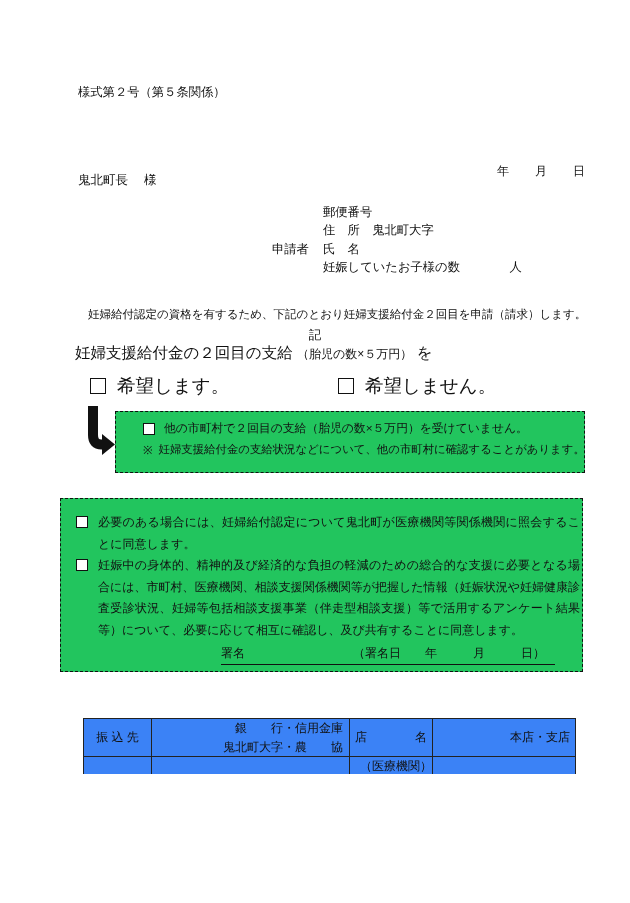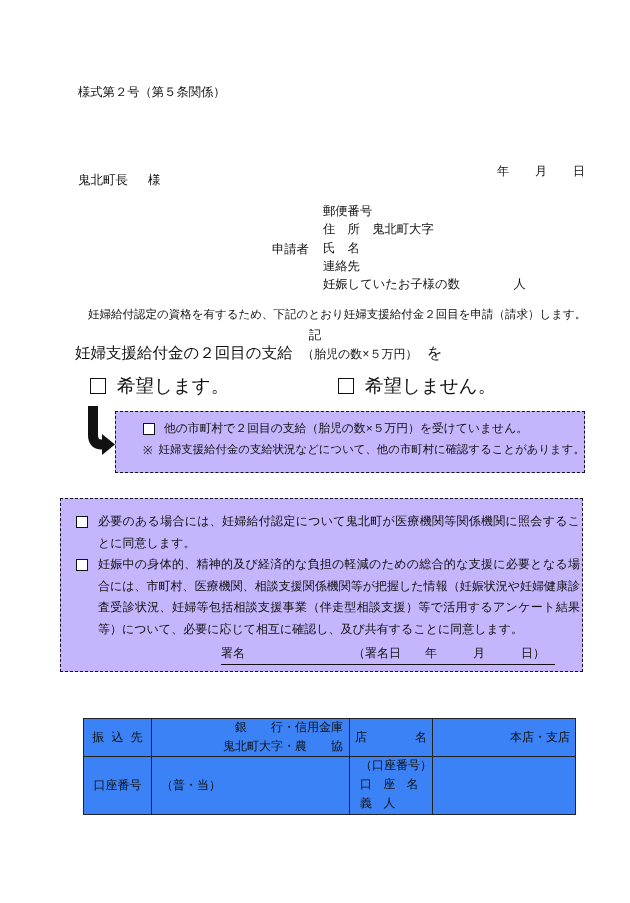--- a/index.html
+++ b/index.html
@@ -1,18 +1,18 @@
 <!DOCTYPE html>
 <html><head>
 <meta charset="utf-8">
 <style>
   html,body { margin:0; padding:0; background:#ffffff; }
   .page {
-    position:relative; width:630px; height:903px; background:#ffffff;
-    color:#111; font-family:Liberation Mono, monospace;
+    position:relative; width:630px; height:774px; background:#ffffff;
+    color:#111; font-family:Liberation Sans, sans-serif;
     overflow:hidden;
   }
   .abs { position:absolute; white-space:nowrap; }
 
   .form-number { left:78px; top:84px; font-size:12.3px; }
   .title { left:132px; top:120px; font-size:12.3px; }
   .date-line { left:497px; top:163px; width:88px; display:flex; justify-content:space-between; font-size:12px; }
   .addressee { left:78px; top:172px; font-size:12.5px; }
 
   .applicant-label { left:272px; top:241px; font-size:12.3px; }
@@ -28,21 +28,21 @@
   .option { display:flex; align-items:center; gap:11px; font-size:18.5px; }
   .option-yes { left:90px; top:373px; }
   .option-no { left:338px; top:373px; }
 
   .cb { display:inline-block; background:#fff; border:1.2px solid #111; box-sizing:border-box; flex:0 0 auto; }
   .cb-lg { width:16px; height:16px; border-width:1.6px; }
   .cb-sm { width:12px; height:12px; }
 
   .arrow-wrap { left:84px; top:406px; width:32px; height:52px; }
 
-  .dashed-box { position:absolute; border:1.6px dashed #111; box-sizing:border-box; background:#c4b5fd; }
+  .dashed-box { position:absolute; border:1.6px dashed #111; box-sizing:border-box; background:#22c55e; }
   .box1 { left:115px; top:411px; width:470px; height:62px; padding:9px 0 0 27px; }
   .box1-row1 { display:flex; align-items:center; gap:9px; font-size:11.8px; white-space:nowrap; }
   .box1-row2 { display:flex; gap:6px; margin-top:5px; font-size:11.4px; white-space:nowrap; }
 
   .box2 { left:60px; top:498px; width:523px; height:174px; padding:13px 0 0 15px; }
   .consent-item { display:flex; gap:10px; }
   .consent-item .cb { margin-top:4px; }
   .consent-text { width:482px; font-size:12px; line-height:21.5px; white-space:normal; text-align:justify; }
   .signature { position:absolute; left:160px; top:146px; width:334px;
                border-bottom:1.1px solid #111; font-size:12px; padding-bottom:2px; white-space:nowrap; }
@@ -72,21 +72,20 @@
   </div>
 
   <div class="abs addressee">鬼北町長　 様</div>
 
   <div class="abs applicant-label">申請者</div>
 
   <div class="abs applicant-fields">
     <div>郵便番号</div>
     <div>住　所　鬼北町大字</div>
     <div>氏　名</div>
-    <div>連絡先</div>
     <div>
       <span>妊娠していたお子様の数</span>
       <span class="children-unit">人</span>
     </div>
   </div>
 
   <div class="abs request">妊婦給付認定の資格を有するため、下記のとおり妊婦支援給付金２回目を申請（請求）します。</div>
 
   <div class="abs ki">記</div>
 
@@ -155,21 +154,21 @@
           <span>店</span>
           <span>名</span>
         </div>
       </td>
       <td class="c-honten">本店・支店</td>
     </tr>
     <tr style="height:41px">
       <td class="c-center">口座番号</td>
       <td class="c-futsu">（普・当）</td>
       <td class="c-holder">
-        <div>（口座番号）</div>
+        <div>（医療機関）</div>
         <div class="holder-line">口 座 名 義 人</div>
       </td>
       <td></td>
     </tr>
   </tbody>
     </table>
 
 </div>
 
 </body></html>

